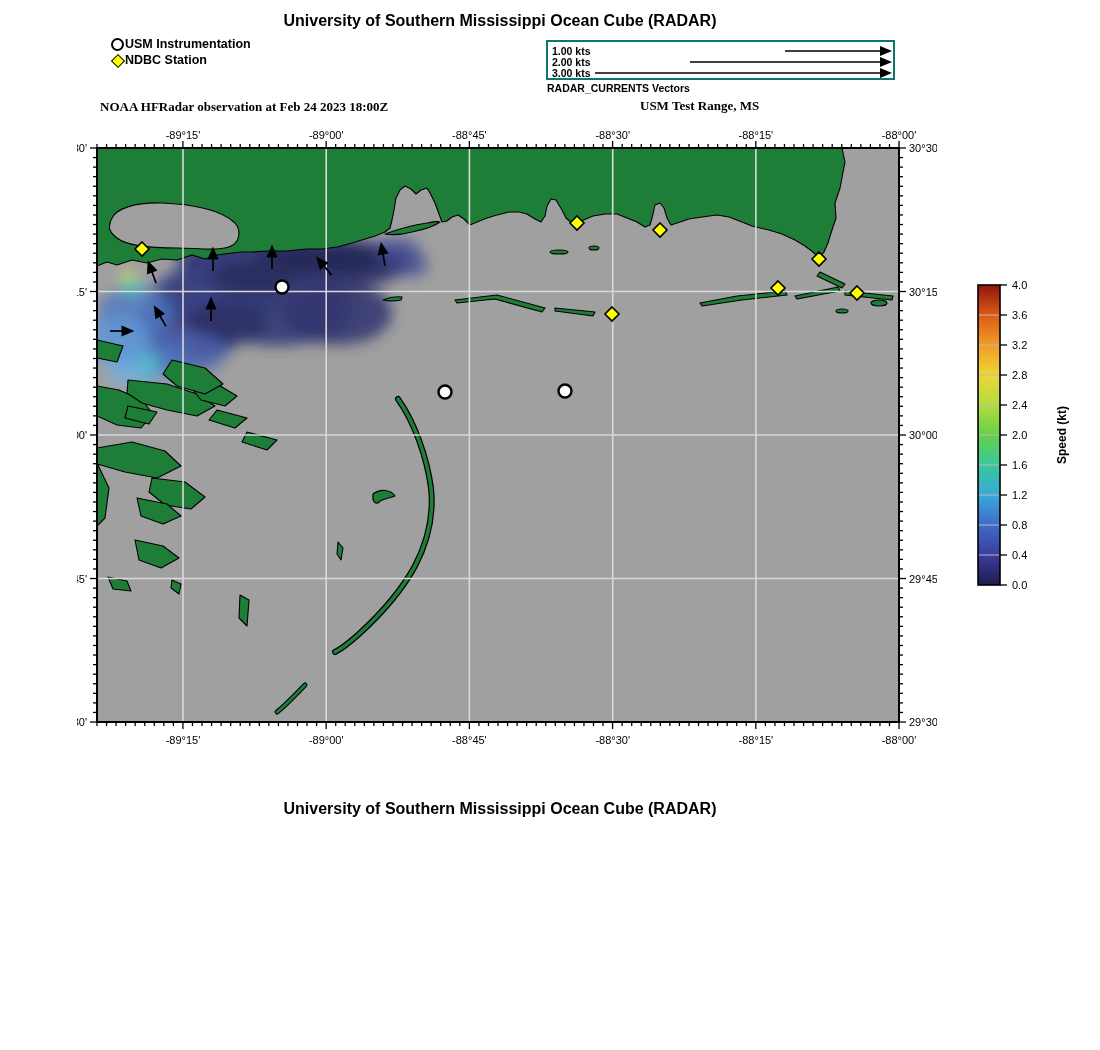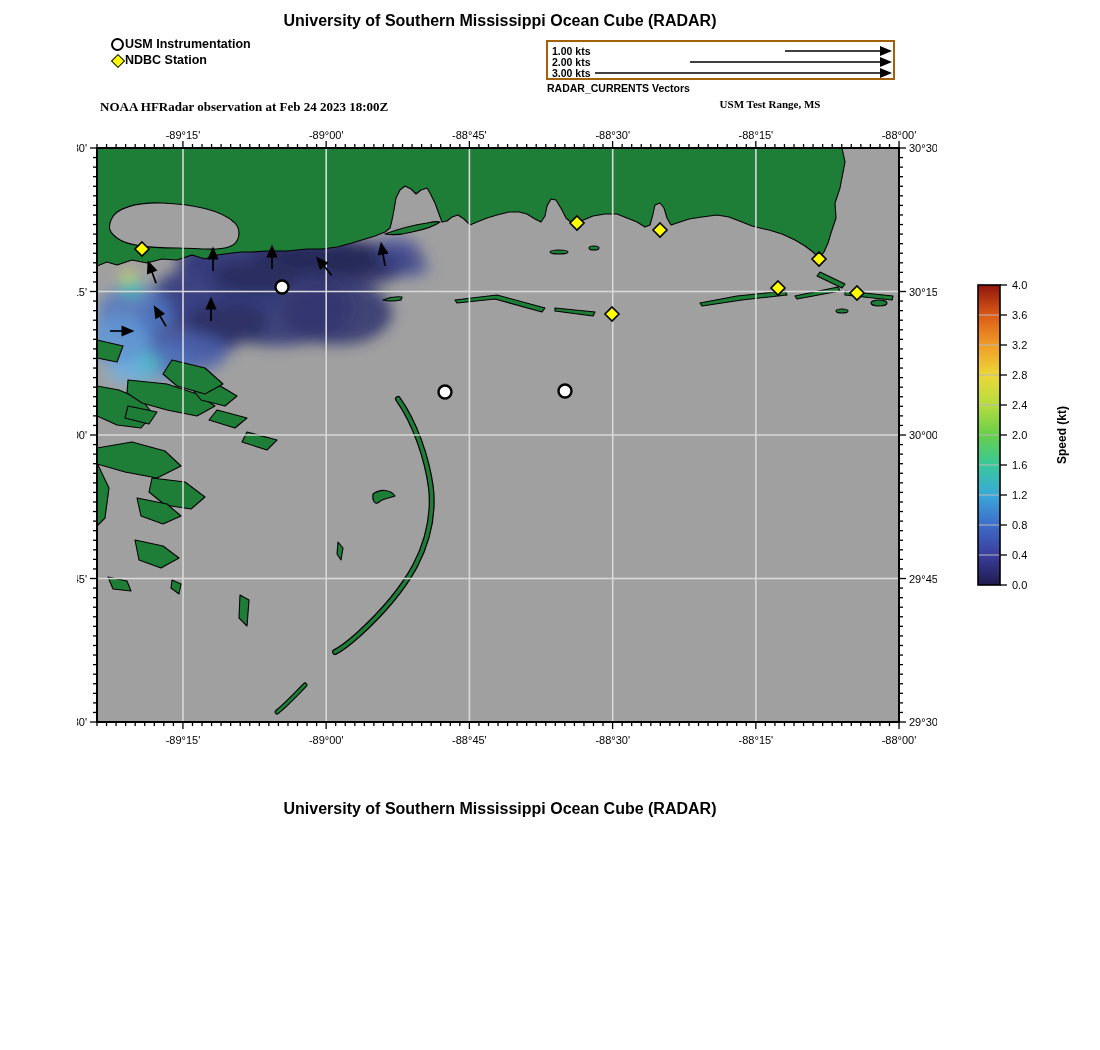--- a/index.html
+++ b/index.html
@@ -4,30 +4,30 @@
 <style>
   html,body{margin:0;padding:0;background:#fff;}
   #page{position:relative;width:1100px;height:1050px;background:#ffffff;overflow:hidden;
         font-family:"Liberation Sans",sans-serif;color:#000;text-decoration:underline;}
   .abs{position:absolute;}
   .sans-bold{font-family:"Liberation Sans",sans-serif;font-weight:bold;}
   .serif-bold{font-family:"Liberation Serif",serif;font-weight:bold;}
   #top-title{left:0;top:12px;width:1000px;text-align:center;font-size:16px;font-weight:bold;}
   #bottom-title{left:0;top:800px;width:1000px;text-align:center;font-size:16px;font-weight:bold;}
   #subtitle{left:100px;top:99px;width:800px;text-align:left;font-size:13px;}
-  #range-label{left:640px;top:98px;width:260px;text-align:center;font-size:11px;}
+  #range-label{left:640px;top:98px;width:260px;text-align:left;font-size:13px;}
   #legend{left:110px;top:36px;}
   .legend-row{display:flex;align-items:center;height:16px;text-align:center;}
   .legend-icon{width:15px;height:15px;position:relative;flex:0 0 15px;}
   .circle-glyph{position:absolute;left:1px;top:1px;width:9px;height:9px;border:2.2px solid #000;
                 border-radius:50%;background:#fff;}
   .diamond-glyph{position:absolute;left:3px;top:3px;width:8px;height:8px;background:#ffff00;
                  border:1.6px solid #000;transform:rotate(45deg);}
   .legend-label{font-size:12.5px;font-weight:bold;line-height:15px;}
-  #vector-box{left:546px;top:40px;width:345px;height:36px;border:2px solid #a16207;background:#fff;}
+  #vector-box{left:546px;top:40px;width:345px;height:36px;border:2px solid #0f766e;background:#fff;}
   #vector-caption{left:547px;top:82px;font-size:10.5px;font-weight:bold;}
   #cb-svg{left:968px;top:275px;}
   #map-svg{left:77px;top:126px;}
 </style>
 </head>
 <body>
 <div id="page">
 
 <div id="top-title" class="abs">University of Southern Mississippi Ocean Cube (RADAR)</div>
 

